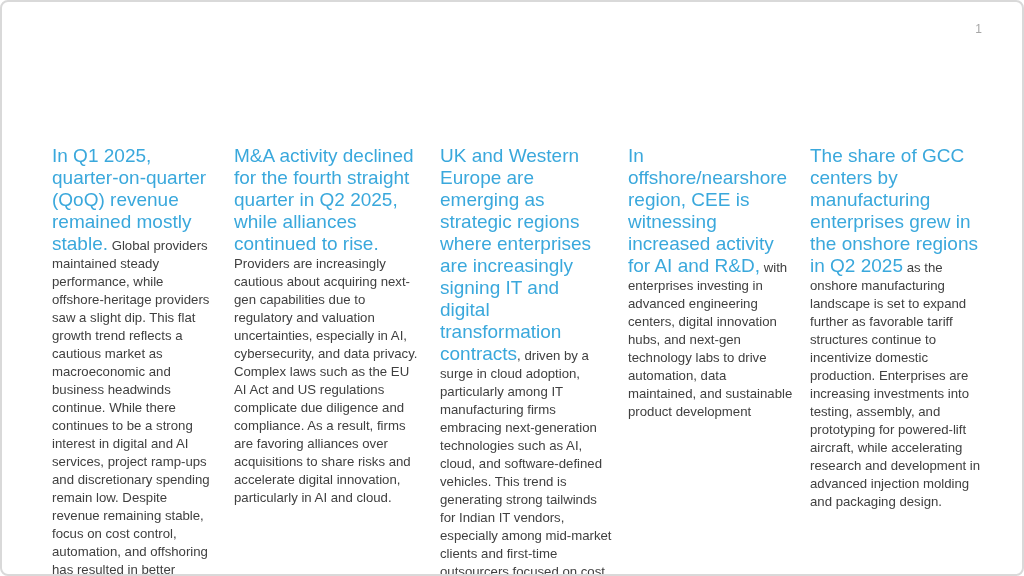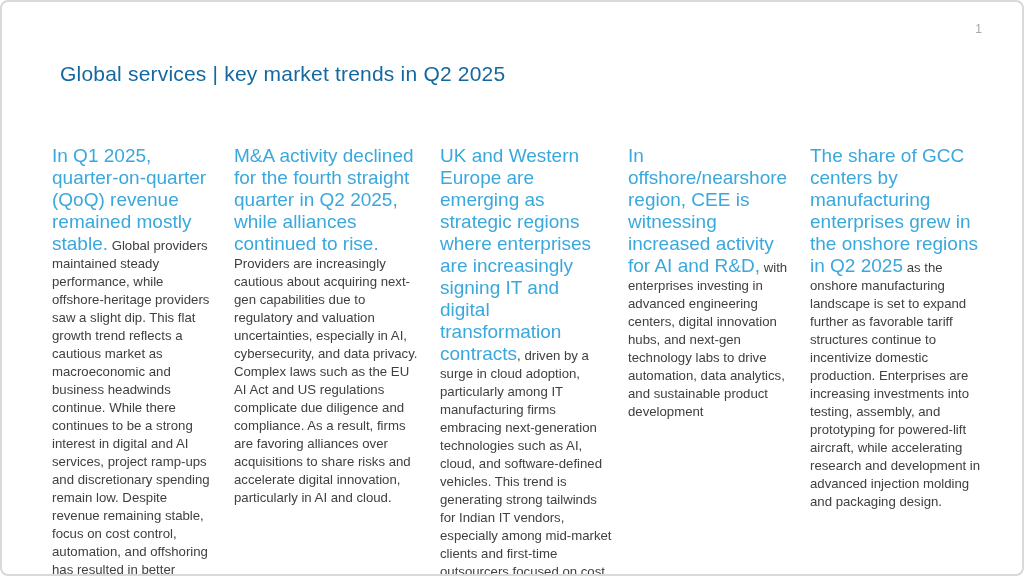--- a/index.html
+++ b/index.html
@@ -56,26 +56,25 @@
     line-height: 21px;
     color: var(--lead-blue, #3aa8dc);
   }
 </style>
 </head>
 <body>
 
 <div class="slide">
   <div class="page-number">1</div>
 
-  <h1 class="title">Global services | key market trends in Q2 2025</h1>
 
   <div class="columns">
     <p class="trend"><span class="lead">In Q1 2025, quarter-on-quarter (QoQ) revenue remained mostly stable.</span><span> Global providers maintained steady performance, while offshore-heritage providers saw a slight dip. This flat growth trend reflects a cautious market as macroeconomic and business headwinds continue. While there continues to be a strong interest in digital and AI services, project ramp-ups and discretionary spending remain low. Despite revenue remaining stable, focus on cost control, automation, and offshoring has resulted in better operating margins.</span></p>
 
     <p class="trend"><span class="lead">M&amp;A activity declined for the fourth straight quarter in Q2 2025, while alliances continued to rise.</span><span> Providers are increasingly cautious about acquiring next-gen capabilities due to regulatory and valuation uncertainties, especially in AI, cybersecurity, and data privacy. Complex laws such as the EU AI Act and US regulations complicate due diligence and compliance. As a result, firms are favoring alliances over acquisitions to share risks and accelerate digital innovation, particularly in AI and cloud.</span></p>
 
     <p class="trend"><span class="lead">UK and Western Europe are emerging as strategic regions where enterprises are increasingly signing IT and digital transformation contracts</span><span>, driven by a surge in cloud adoption, particularly among IT manufacturing firms embracing next-generation technologies such as AI, cloud, and software-defined vehicles. This trend is generating strong tailwinds for Indian IT vendors, especially among mid-market clients and first-time outsourcers focused on cost optimization.</span></p>
 
-    <p class="trend"><span class="lead">In offshore/nearshore region, CEE is witnessing increased activity for AI and R&amp;D,</span><span> with enterprises investing in advanced engineering centers, digital innovation hubs, and next-gen technology labs to drive automation, data analytics, and sustainable product development</span></p>
+    <p class="trend"><span class="lead">In offshore/nearshore region, CEE is witnessing increased activity for AI and R&amp;D,</span><span> with enterprises investing in advanced engineering centers, digital innovation hubs, and next-gen technology labs to drive automation, data maintained, and sustainable product development</span></p>
 
     <p class="trend"><span class="lead">The share of GCC centers by manufacturing enterprises grew in the onshore regions in Q2 2025</span><span> as the onshore manufacturing landscape is set to expand further as favorable tariff structures continue to incentivize domestic production. Enterprises are increasing investments into testing, assembly, and prototyping for powered-lift aircraft, while accelerating research and development in advanced injection molding and packaging design.</span></p>
   </div>
 </div>
 
 </body></html>

